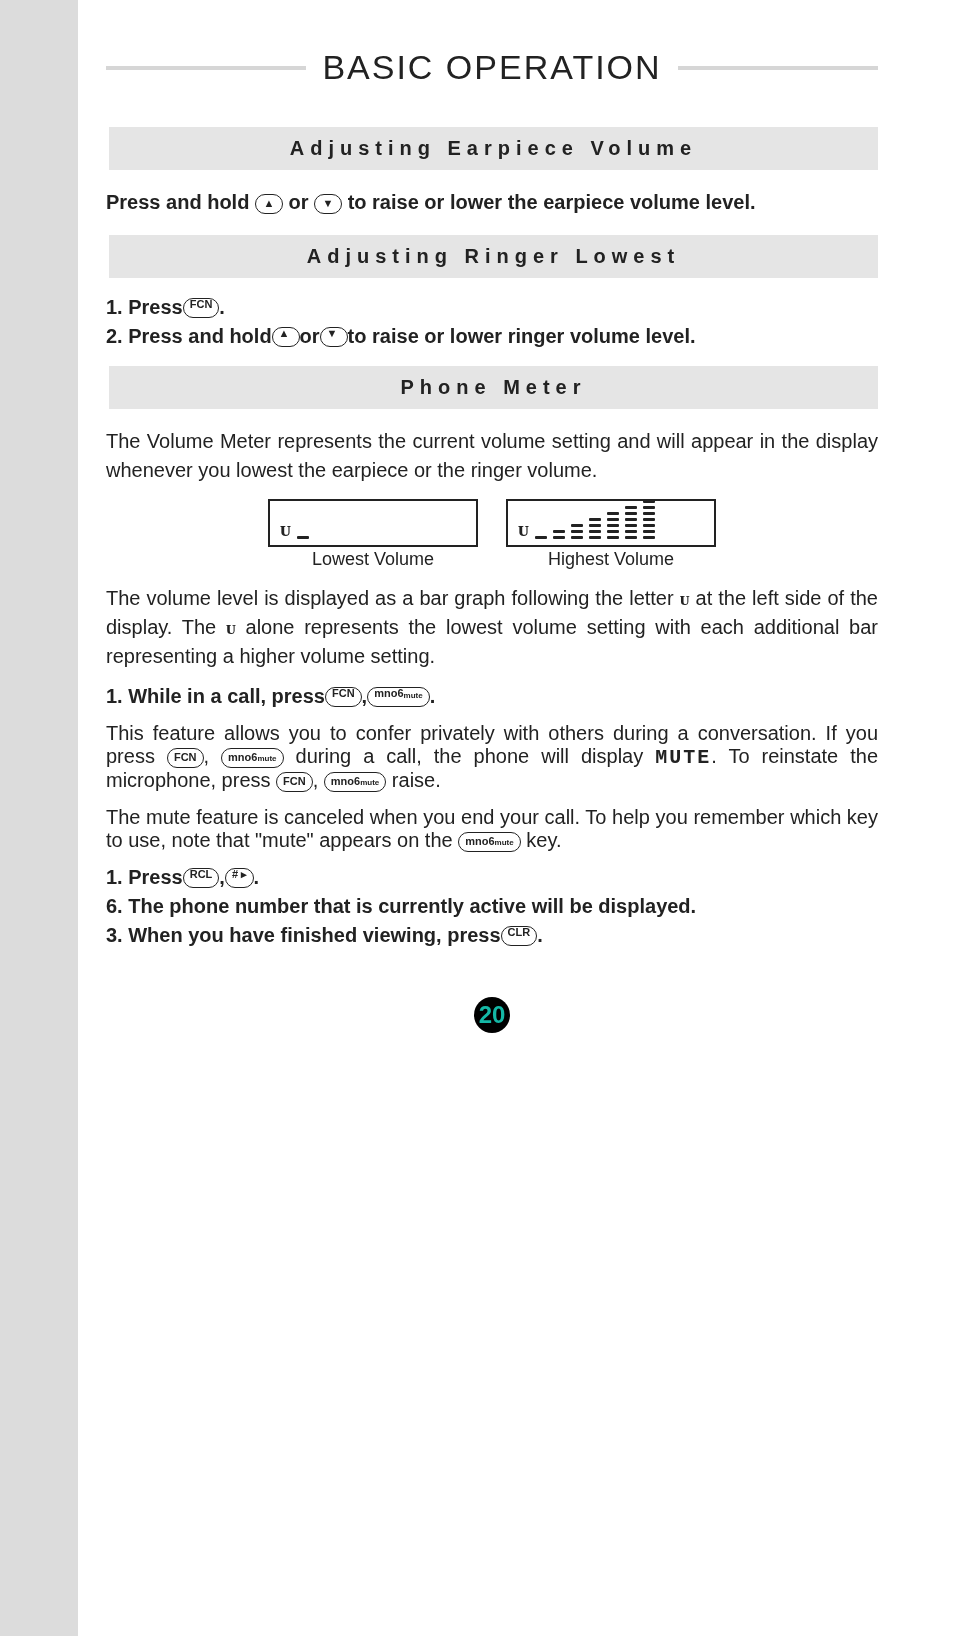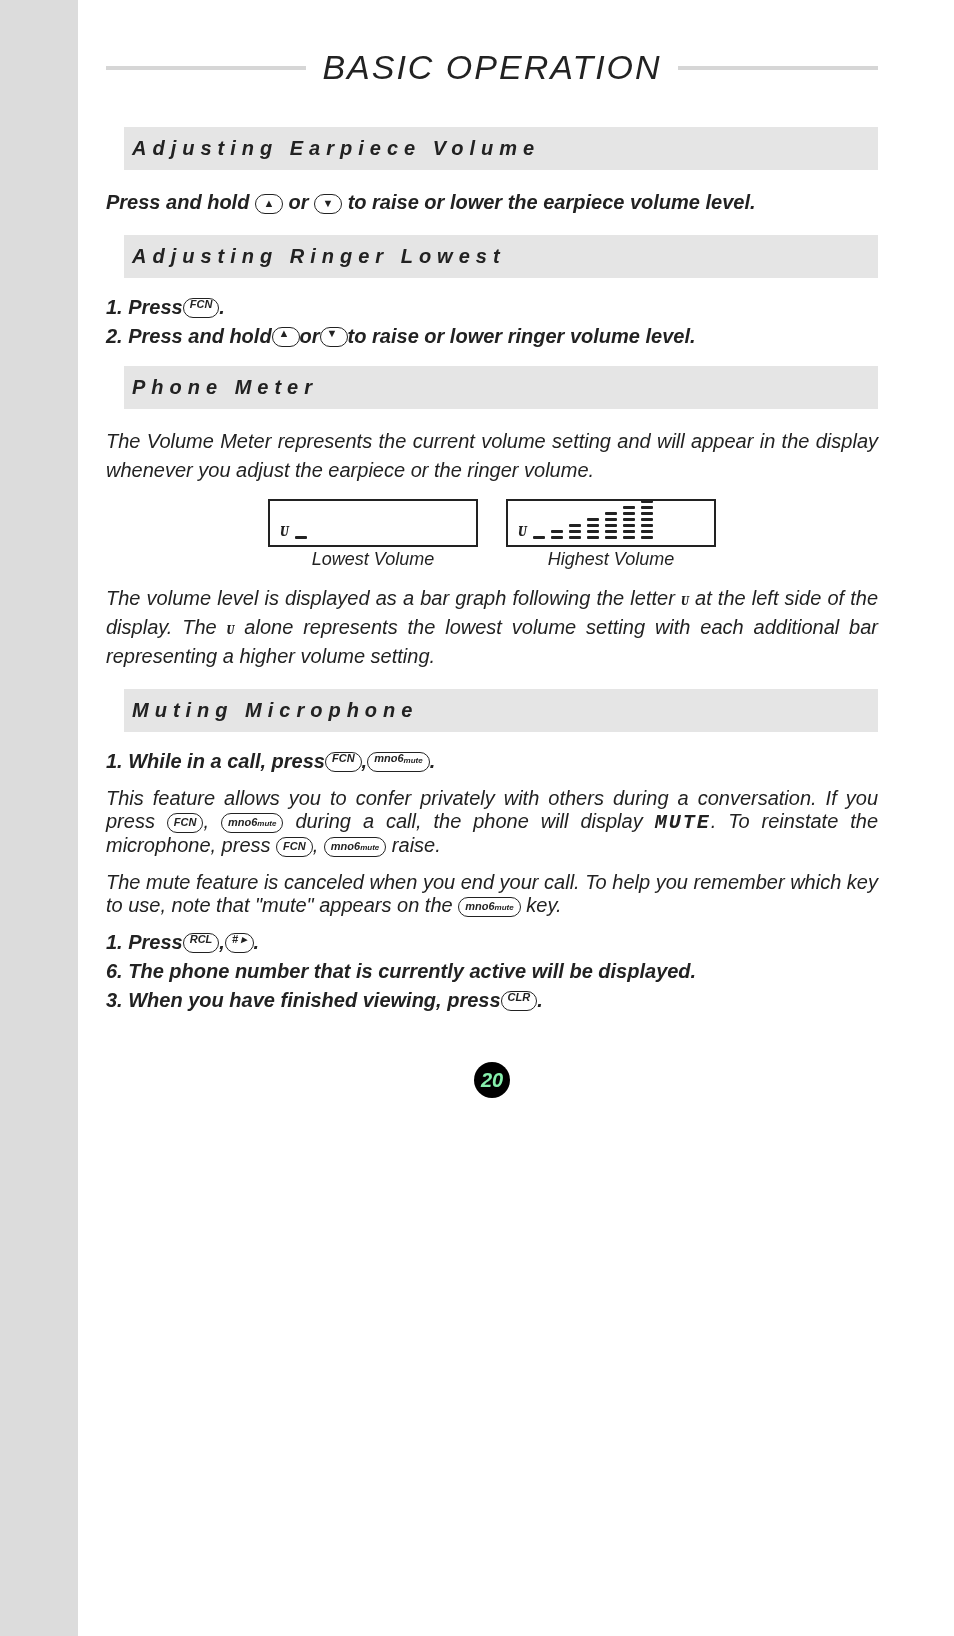--- a/index.html
+++ b/index.html
@@ -17,21 +17,20 @@
     background: #fff;
   }
   .gutter {
     width: 78px;
     background: #dcdcdc;
   }
   .content {
     flex: 1;
     padding: 48px 76px 40px 28px;
     position: relative;
-    font-style: italic;
   }
   .page-title-bar {
     display: flex;
     align-items: center;
     gap: 16px;
     margin-bottom: 40px;
   }
   .rule {
     flex: 1;
     height: 4px;
@@ -39,24 +38,25 @@
   }
   .page-title {
     font-family: "Trebuchet MS", "Segoe UI", Arial, sans-serif;
     letter-spacing: 2px;
     font-size: 34px;
     font-weight: 500;
   }
   .section-bar {
     background: #e5e5e5;
     padding: 10px 8px;
+    text-align: center;
     font-weight: 700;
     letter-spacing: 6px;
     font-size: 20px;
-    margin: 18px 0 18px 18px;
+    margin: 18px 0 18px 3px;
   }
   p.body {
     font-size: 20px;
     line-height: 1.45;
     margin: 14px 0;
   }
   p.justify { text-align: justify; }
   p.bold { font-weight: 700; }
   .step {
     font-size: 20px;
@@ -125,26 +125,26 @@
     background: #222;
     border-radius: 1px;
   }
 
   
   .page-num {
     width: 36px;
     height: 36px;
     border-radius: 50%;
     background: #000;
-    color: #86efac;
+    color: #14b8a6;
     display: flex;
     align-items: center;
     justify-content: center;
     font-weight: 700;
-    font-size: 20px;
+    font-size: 24px;
     margin: 50px auto 0 auto;
   }
 
   .inline-key-line {
     font-size: 20px;
     margin: 14px 0;
   }
   .inline-key-line.justify { text-align: justify; }
   .mute-display {
     font-family: "Courier New", monospace;
@@ -183,21 +183,21 @@
     </div>
     <div class="step">
       <span>2. Press and hold </span>
       <span class="key">▲</span>
       <span> or </span>
       <span class="key">▼</span>
       <span> to raise or lower ringer volume level.</span>
     </div>
 
     <div class="section-bar">Phone Meter</div>
-    <p class="body justify">The Volume Meter represents the current volume setting and will appear in the display whenever you adjust the earpiece or the ringer volume.</p>
+    <p class="body justify">The Volume Meter represents the current volume setting and will appear in the display whenever you lowest the earpiece or the ringer volume.</p>
 
     <div class="lcd-row">
       <div class="lcd-block">
         <div class="lcd">
           <span class="v-glyph">ᴜ</span>
           <span class="bar">
               <div></div>
             </span>
         </div>
         <div class="lcd-text">Lowest Volume</div>
@@ -253,21 +253,20 @@
     </div>
 
     <p class="body justify">
       <span>The volume level is displayed as a bar graph following the letter </span>
       <span class="v-glyph" style="font-size:18px;">ᴜ</span>
       <span> at the left side of the display. The </span>
       <span class="v-glyph" style="font-size:18px;">ᴜ</span>
       <span> alone represents the lowest volume setting with each additional bar representing a higher volume setting.</span>
     </p>
 
-    <div class="section-bar">Muting Microphone</div>
     <div class="step">
       <span>1. While in a call, press </span>
       <span class="key">FCN</span>
         <span>, </span>
       <span class="key wide"><span class="tiny">mno</span><b>6</b><span class="sub">mute</span></span>
         <span>.</span>
     </div>
 
     <p class="inline-key-line justify">
       <span>This feature allows you to confer privately with others during a conversation. If you press </span>

